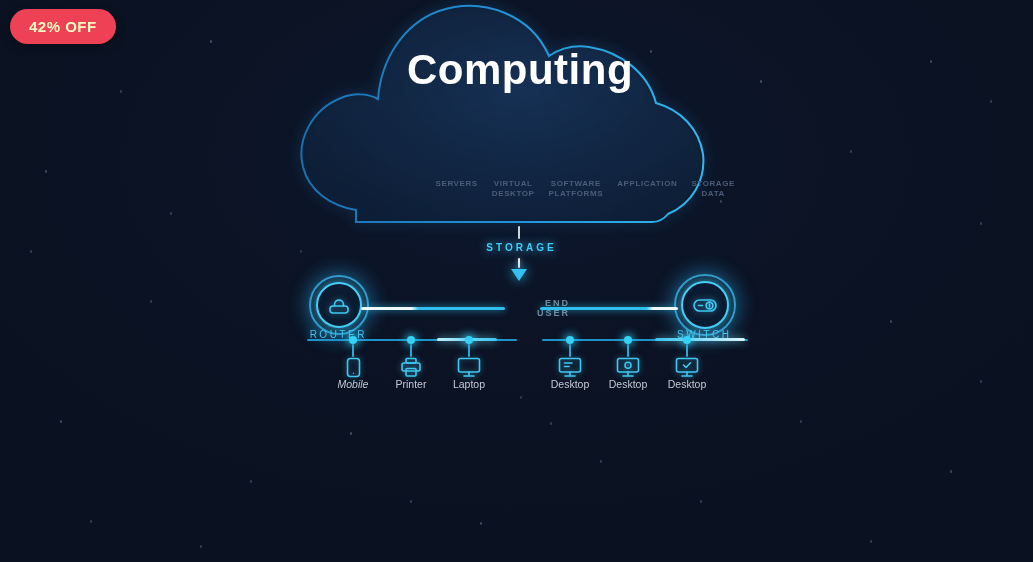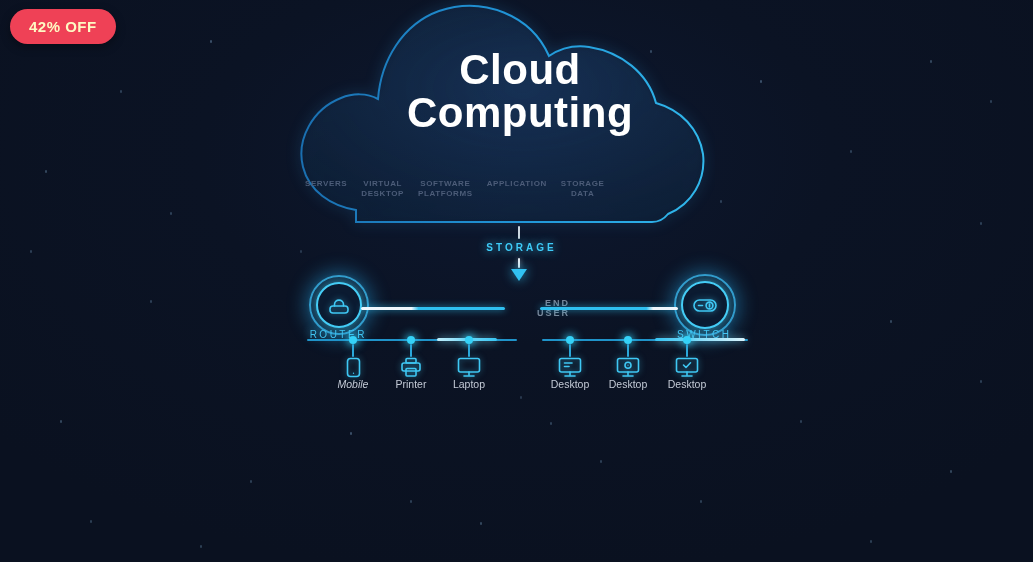--- a/index.html
+++ b/index.html
@@ -19,21 +19,21 @@
   }
 
   
   .cloud-svg{position:absolute;left:285px;top:0;}
   .cloud-title{
     position:absolute;left:305px;top:49px;width:430px;text-align:center;
     color:#ffffff;font-size:42px;font-weight:800;line-height:1.02;letter-spacing:.5px;
   }
   .services{
     position:absolute;left:305px;top:179px;width:430px;
-    display:flex;justify-content:flex-start;align-items:flex-start;gap:14px;
+    display:flex;justify-content:flex-end;align-items:flex-start;gap:14px;
   }
   .service{
     color:#4c5c78;font-size:8px;font-weight:bold;letter-spacing:.6px;
     text-align:center;line-height:1.25;text-transform:uppercase;white-space:nowrap;
   }
   .service span{display:block;}
 
   
   .vdash{position:absolute;width:2px;border-radius:1px;}
   .internet-label{
@@ -121,21 +121,20 @@
          C 198 -4 246 15 264 56
          C 276 48 290 45 304 47
          C 336 52 363 73 371 103
          C 396 110 414 129 418 154
          C 421 180 407 204 383 214
          C 379 219 374 222 367 222
          Z" fill="url(#cloudFill)" stroke="url(#cloudStroke)" stroke-width="2" style="filter:drop-shadow(0 0 7px rgba(40,150,220,.35));"></path>
   </svg>
 
   <div class="cloud-title">
-    <div>Cloud</div>
     <div>Computing</div>
   </div>
 
   <div class="services">
     <div class="service">
       <span>SERVERS</span>
       <span></span>
     </div>
     <div class="service">
       <span>VIRTUAL</span>

